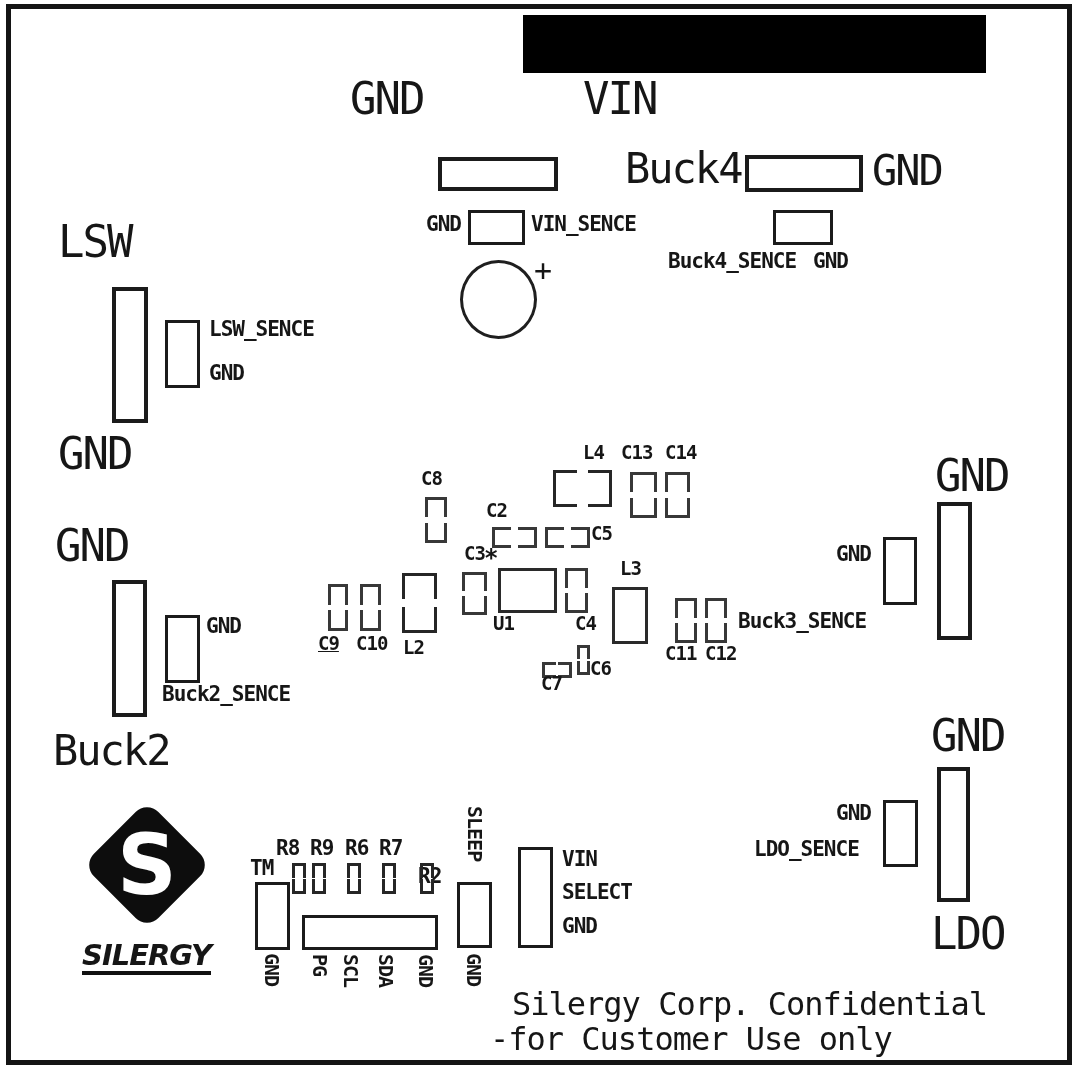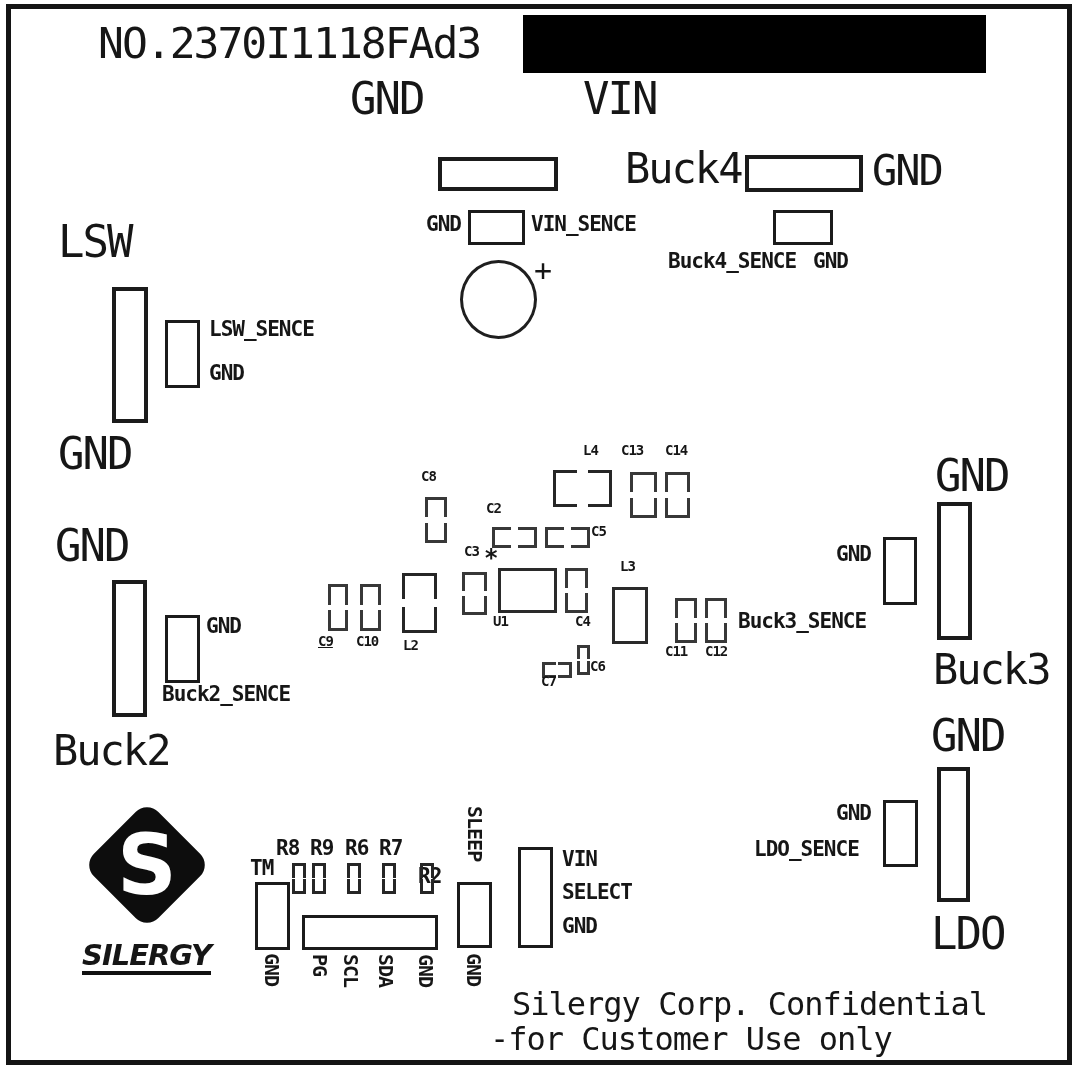--- a/index.html
+++ b/index.html
@@ -3,21 +3,21 @@
 <meta charset="utf-8">
 <style>
   html,body{margin:0;padding:0;background:#fff;}
   #board{position:relative;width:1080px;height:1080px;background:#ffffff;overflow:hidden;
          font-family:"DejaVu Sans Mono",monospace;color:#161616;}
   .t{position:absolute;white-space:nowrap;line-height:1;}
   .big{font-size:44px;letter-spacing:-2px;}
   .big2{font-size:42px;letter-spacing:-2px;}
   .ttl{font-size:43px;letter-spacing:-2px;}
   .med{font-size:21px;font-weight:bold;letter-spacing:-1px;}
-  .ref{font-size:14px;font-weight:bold;letter-spacing:-1px;}
+  .ref{font-size:19px;font-weight:bold;letter-spacing:-1px;}
   .conf{font-size:32px;letter-spacing:-1px;}
   .vt{position:absolute;white-space:nowrap;line-height:1;font-size:20px;font-weight:bold;
       letter-spacing:-1px;transform-origin:0 0;transform:rotate(90deg);}
   .pad{position:absolute;box-sizing:border-box;border:4px solid #1b1b1b;background:transparent;}
   .pad3{border-width:3px;}
   .box{position:absolute;box-sizing:border-box;border:3px solid #2a2a2a;}
   .cap-v{position:absolute;}
   .cap-v::before{content:"";position:absolute;left:0;right:0;top:0;height:38%;
       border:3px solid #383838;border-bottom:none;}
   .cap-v::after{content:"";position:absolute;left:0;right:0;bottom:0;height:38%;
@@ -36,21 +36,20 @@
       padding-bottom:1px;line-height:1;}
   .plus{font-size:30px;}
 </style>
 </head>
 <body>
 
 <div id="board">
 
   <div class="frame" style="left:6px;top:4px;width:1066px;height:1061px;"></div>
 
-  <div class="t ttl" style="left:98px;top:22px;">NO.2370I1118FAd3</div>
   <div class="redact" style="left:523px;top:15px;width:463px;height:58px;"></div>
 
   <div class="t big" style="left:350px;top:77px;">GND</div>
   <div class="t big" style="left:583px;top:77px;">VIN</div>
   <div class="pad" style="left:438px;top:157px;width:120px;height:34px;"></div>
 
   <div class="t big2" style="left:625px;top:148px;">Buck4</div>
   <div class="pad" style="left:745px;top:155px;width:118px;height:37px;"></div>
   <div class="t big2" style="left:872px;top:150px;">GND</div>
   <div class="pad pad3" style="left:773px;top:210px;width:60px;height:35px;"></div>
@@ -75,21 +74,20 @@
   <div class="pad pad3" style="left:165px;top:615px;width:35px;height:68px;"></div>
   <div class="t med" style="left:206px;top:616px;">GND</div>
   <div class="t med" style="left:162px;top:684px;">Buck2_SENCE</div>
   <div class="t big2" style="left:53px;top:730px;">Buck2</div>
 
   <div class="t big" style="left:935px;top:454px;">GND</div>
   <div class="pad" style="left:937px;top:502px;width:35px;height:138px;"></div>
   <div class="t med" style="left:836px;top:544px;">GND</div>
   <div class="pad pad3" style="left:883px;top:537px;width:34px;height:68px;"></div>
   <div class="t med" style="left:738px;top:611px;">Buck3_SENCE</div>
-  <div class="t big2" style="left:933px;top:649px;">Buck3</div>
 
   <div class="t big" style="left:931px;top:714px;">GND</div>
   <div class="pad" style="left:937px;top:767px;width:33px;height:135px;"></div>
   <div class="t med" style="left:836px;top:803px;">GND</div>
   <div class="pad pad3" style="left:883px;top:800px;width:35px;height:67px;"></div>
   <div class="t med" style="left:754px;top:839px;">LDO_SENCE</div>
   <div class="t big" style="left:931px;top:912px;">LDO</div>
 
   <div class="t ref" style="left:421px;top:469px;">C8</div>
   <div class="cap-v" style="left:425px;top:497px;width:22px;height:46px;"></div>

